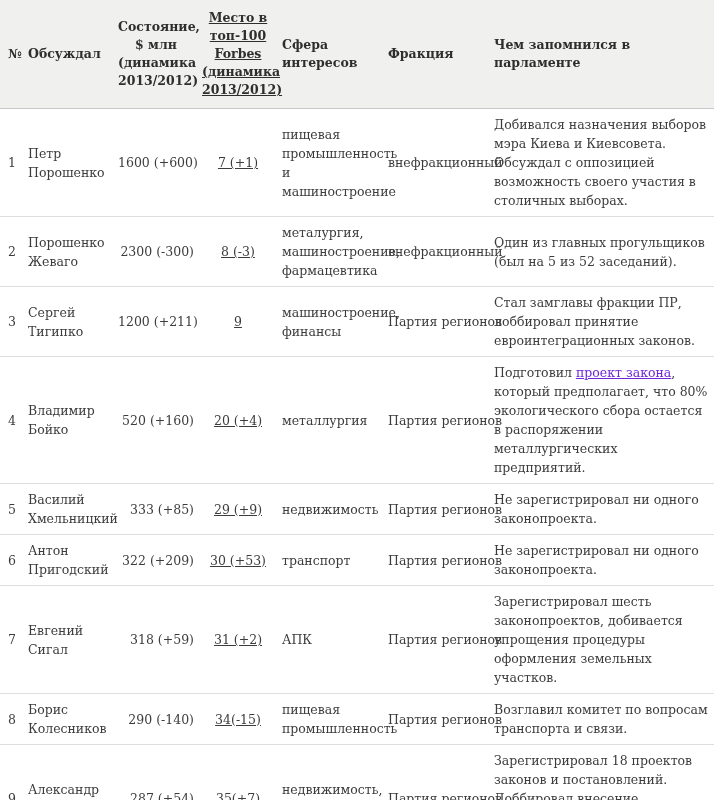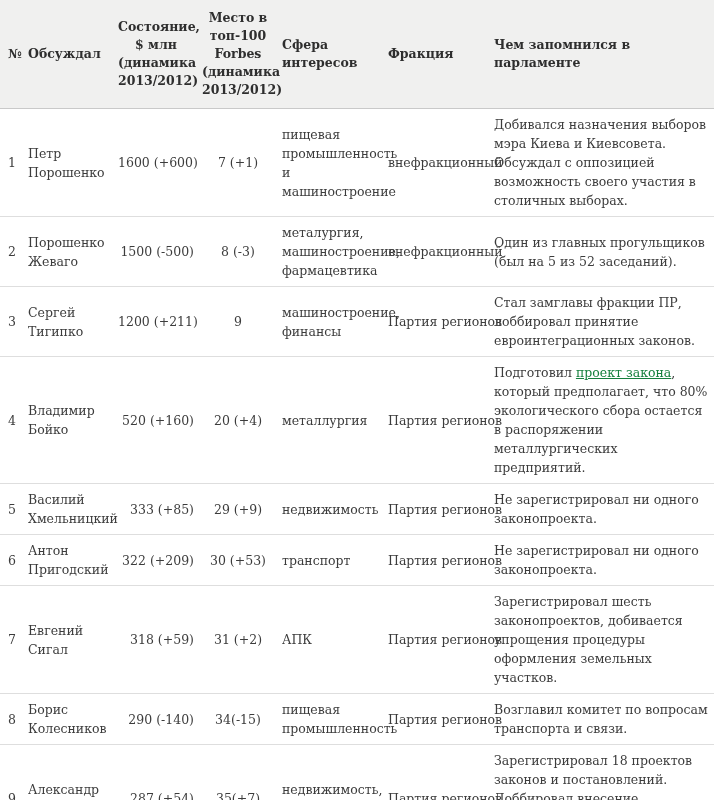--- a/index.html
+++ b/index.html
@@ -35,26 +35,26 @@
     vertical-align: middle;
     padding: 6px 8px 6px 0;
     border-bottom: 1px solid #dedede;
   }
   table.rank-table tbody tr:last-child td {
     border-bottom: 1px solid #a8a8a8;
   }
   .c-num    { padding-left: 8px !important; }
   th.c-num  { padding-left: 8px !important; }
   .c-wealth { text-align: right; white-space: nowrap; }
-  .c-rank   { text-align: center !important; white-space: nowrap; }
+  .c-rank   { text-align: center !important; white-space: nowrap; text-decoration: underline; }
   .c-faction{ padding-left: 4px !important; white-space: nowrap; margin-left: 26px; }
   .c-note   { padding-left: 6px !important; padding-right: 6px !important; margin-left: 24px; }
   th.c-wealth, th.c-rank { white-space: normal; }
   a.cell-link {
-    color: #15803d;
+    color: #6d28d9;
     text-decoration: underline;
   }
 </style>
 </head>
 <body>
 
 <div class="table-wrap">
 <table class="rank-table">
   <colgroup>
     <col style="width:28px">
@@ -82,21 +82,21 @@
       <td class="c-deputy">Петр Порошенко</td>
       <td class="c-wealth">1600 (+600)</td>
       <td class="c-rank">7 (+1)</td>
       <td class="c-sphere">пищевая промышленность и машиностроение</td>
       <td class="c-faction">внефракционный</td>
       <td class="c-note">Добивался назначения выборов мэра Киева и Киевсовета. Обсуждал с оппозицией возможность своего участия в столичных выборах.</td>
     </tr>
     <tr>
       <td class="c-num">2</td>
       <td class="c-deputy">Порошенко Жеваго</td>
-      <td class="c-wealth">1500 (-500)</td>
+      <td class="c-wealth">2300 (-300)</td>
       <td class="c-rank">8 (-3)</td>
       <td class="c-sphere">металургия, машиностроение, фармацевтика</td>
       <td class="c-faction">внефракционный</td>
       <td class="c-note">Один из главных прогульщиков (был на 5 из 52 заседаний).</td>
     </tr>
     <tr>
       <td class="c-num">3</td>
       <td class="c-deputy">Сергей Тигипко</td>
       <td class="c-wealth">1200 (+211)</td>
       <td class="c-rank">9</td>

